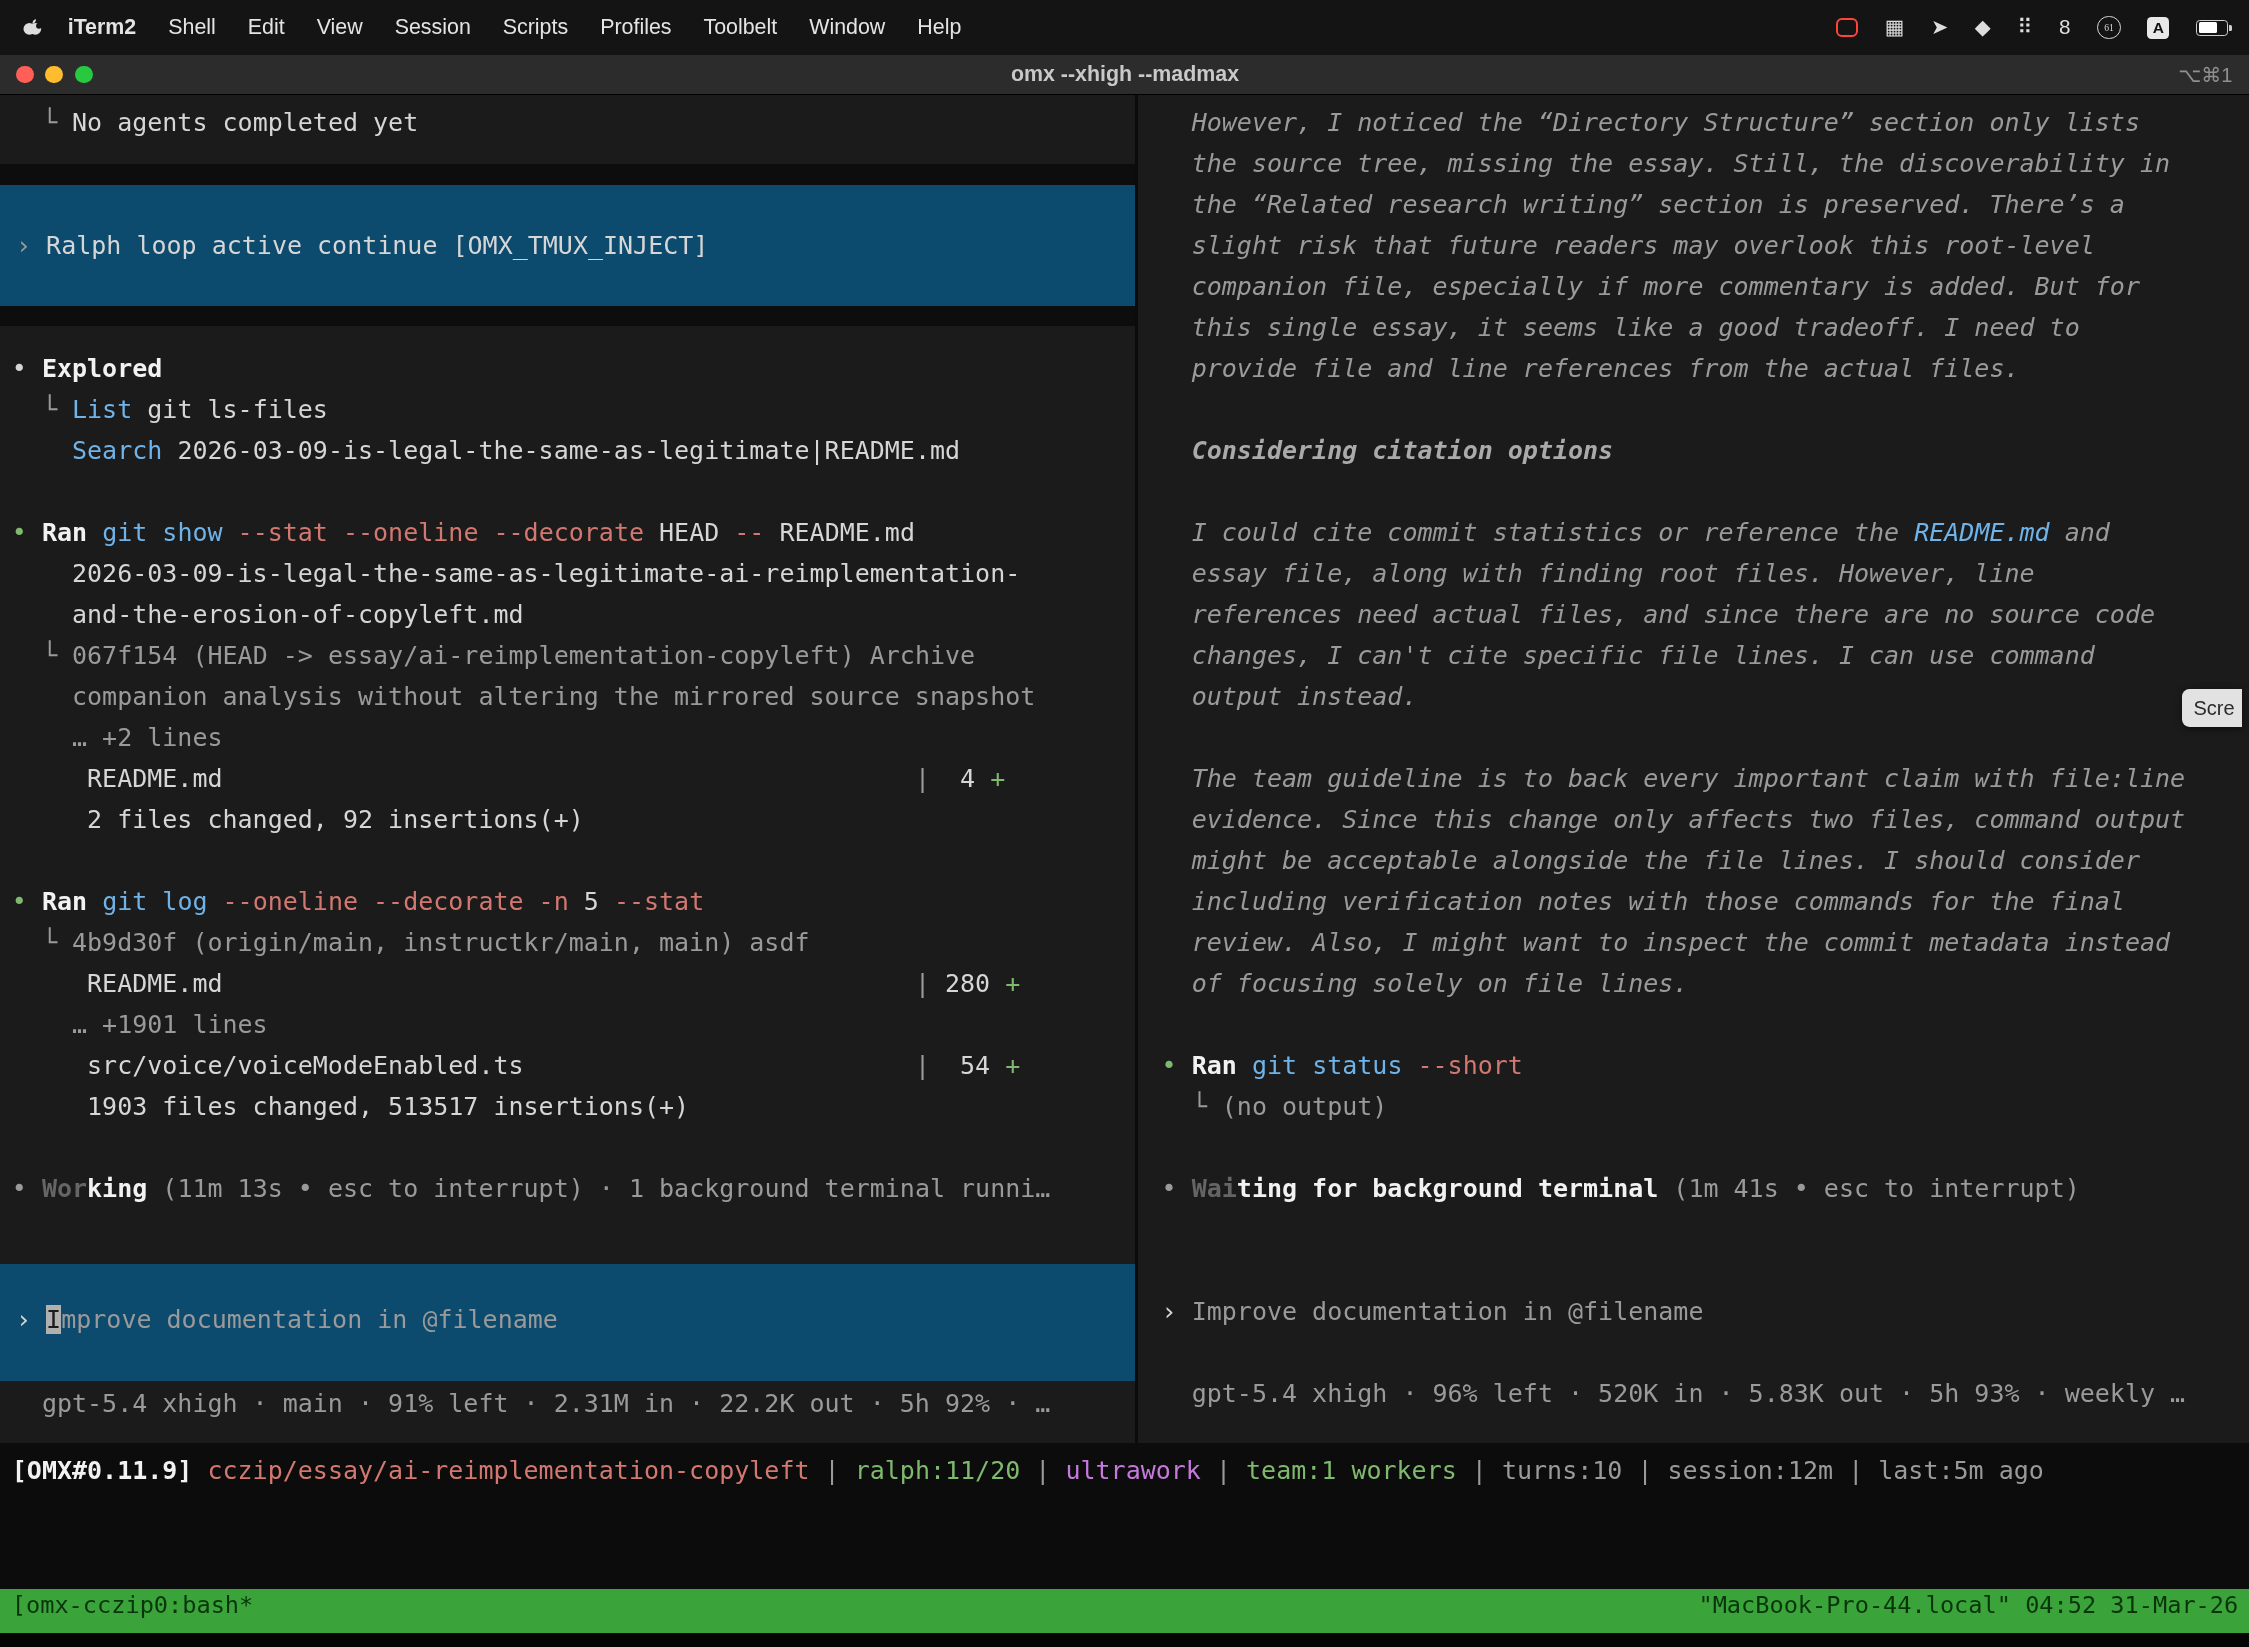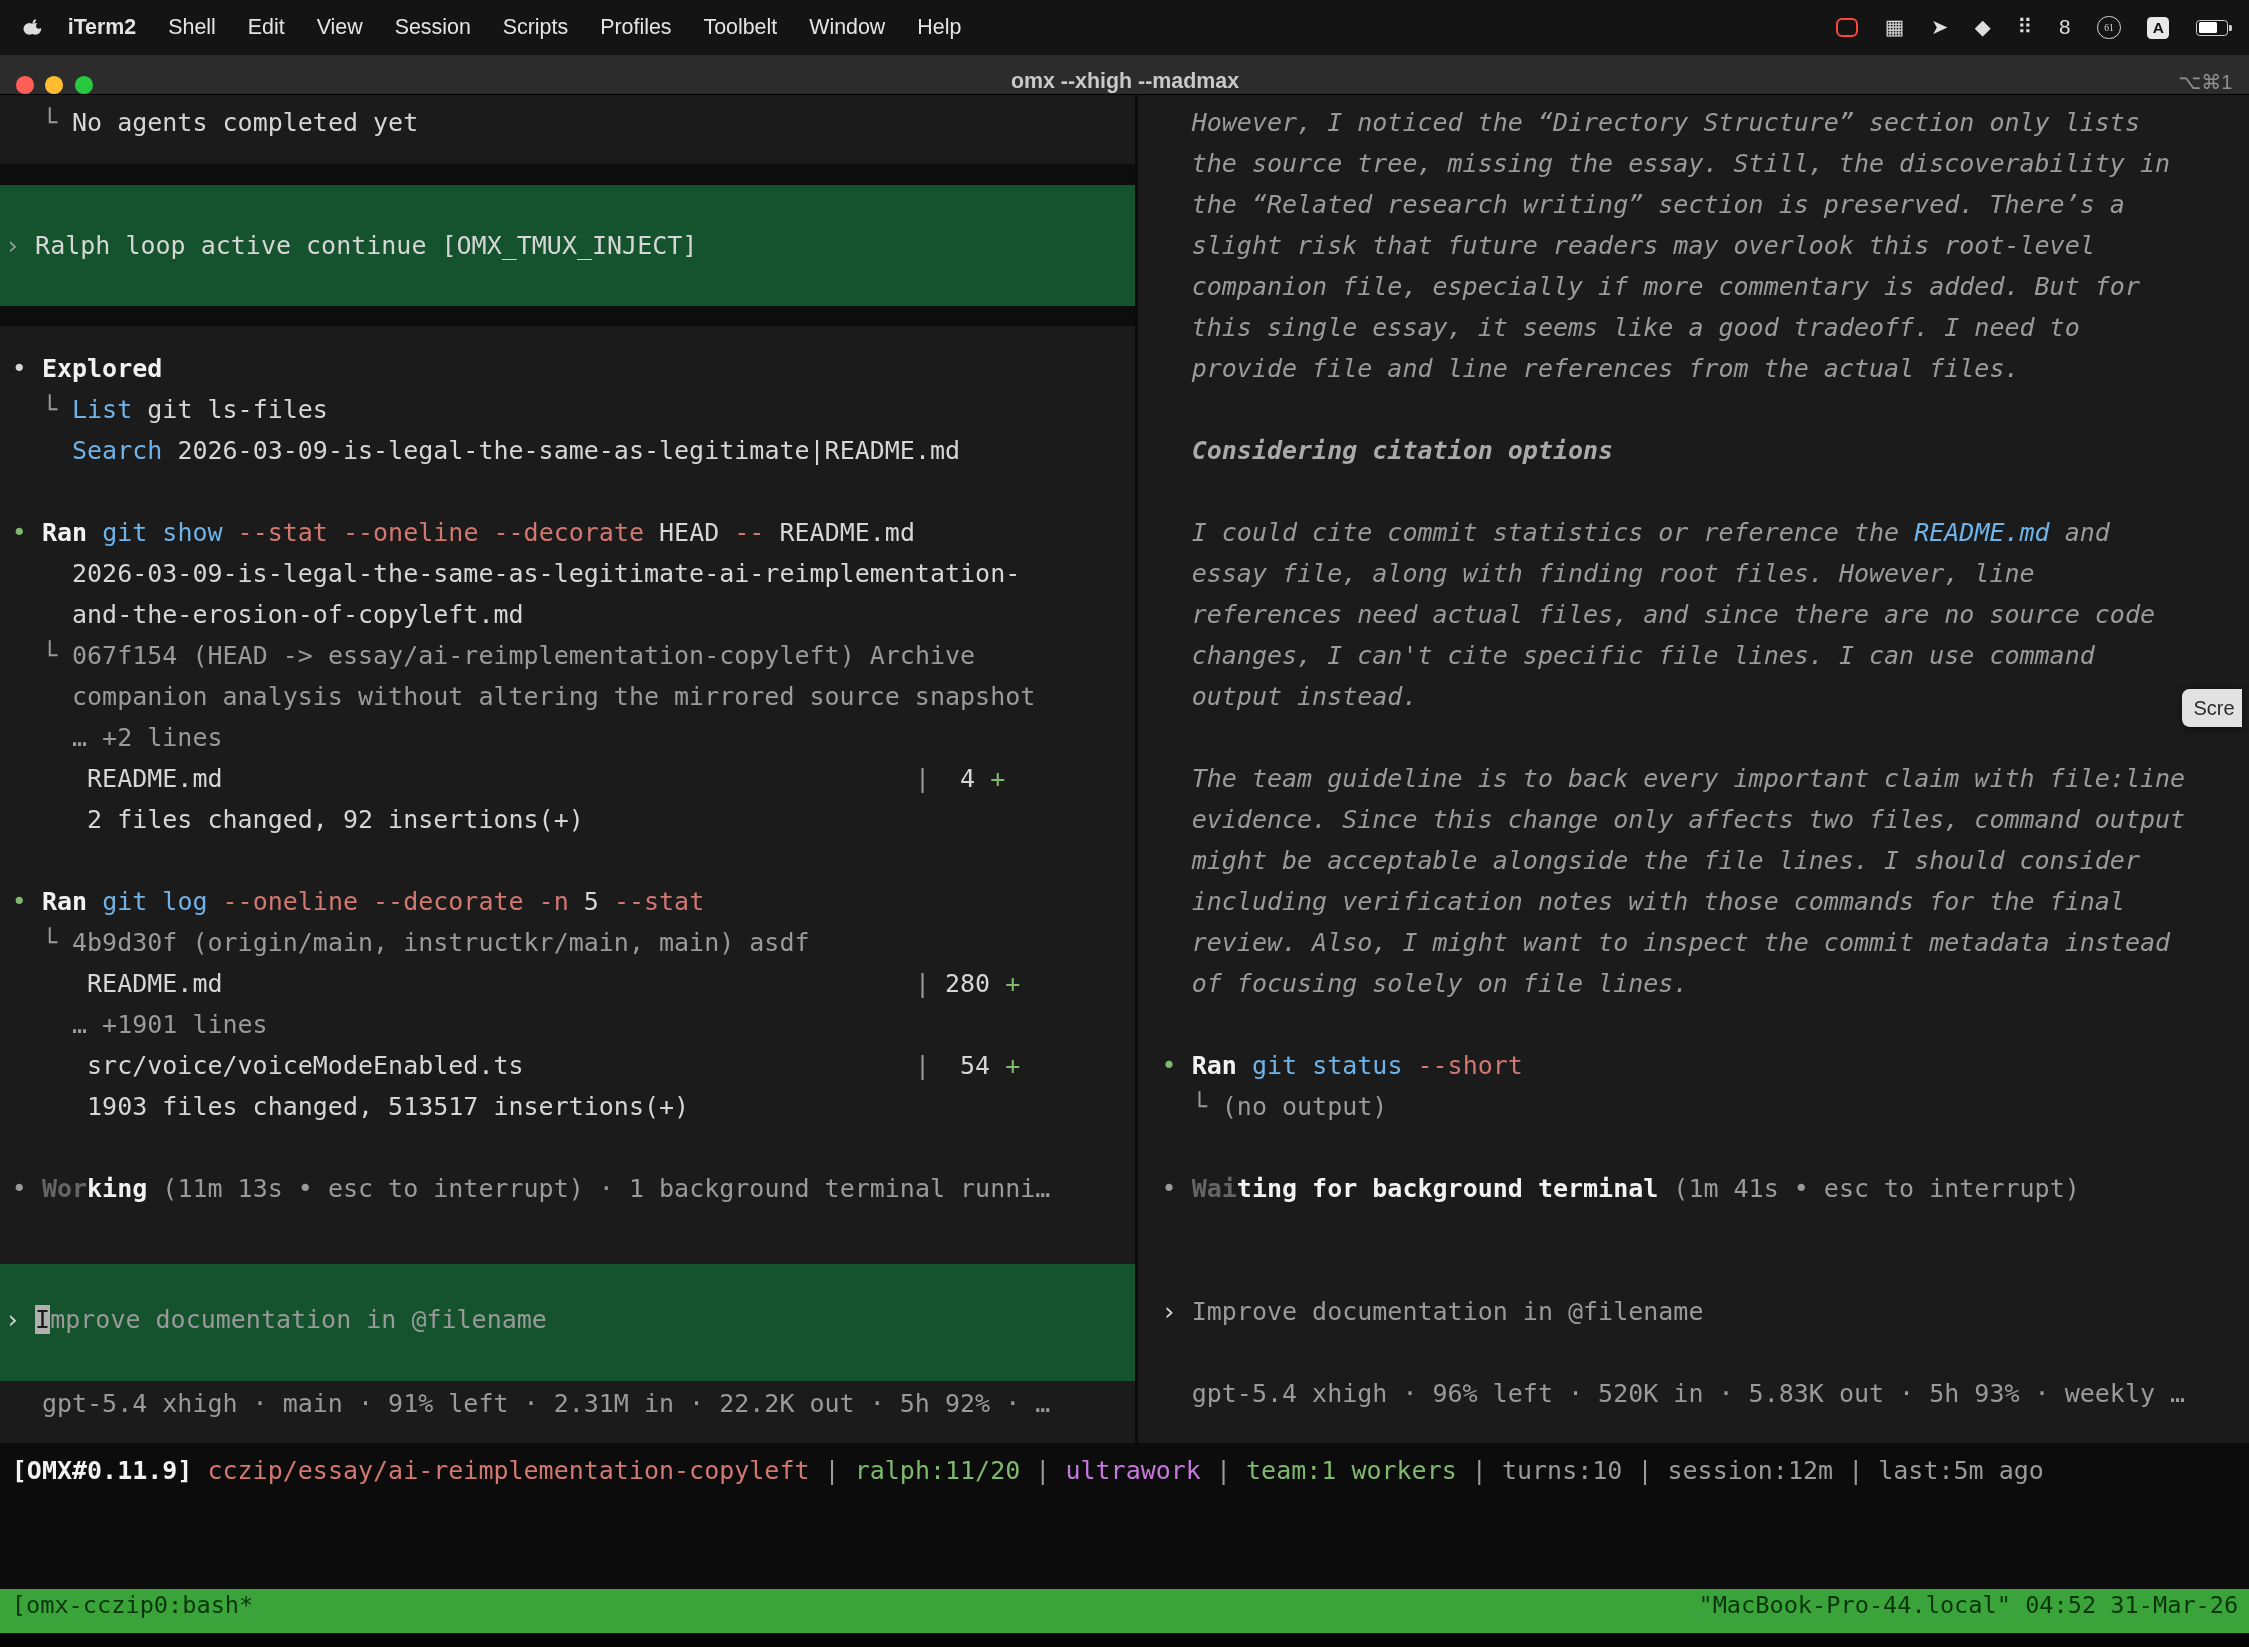--- a/index.html
+++ b/index.html
@@ -23,40 +23,40 @@
   .inputa { width:22px; height:22px; background:#e8e8e8; color:#111; border-radius:4.4px;
             font-size:15.5px; font-weight:bold; display:flex; align-items:center; justify-content:center; }
   .battery { width:32px; height:16px; border:1.5px solid #cfcfcf; border-radius:3.7px;
              position:relative; padding:1.5px; }
   .battery .fill { display:block; height:100%; width:70%; background:#fff; border-radius:1.5px; }
   .battery:after { content:""; position:absolute; right:-5.2px; top:4.4px; width:3px; height:5.9px;
                    background:#cfcfcf; border-radius:0 1.5px 1.5px 0; }
 
   
   .title-bar { height:40px; background:#2c2c2c; border-bottom:0.7px solid #000;
-               display:flex; align-items:flex-end; position:relative;
+               display:flex; align-items:center; position:relative;
                font-family:"Liberation Sans", sans-serif; }
   .traffic { display:flex; gap:11.8px; padding-left:16px; }
   .tl { width:17.7px; height:17.7px; border-radius:50%; display:inline-block; }
   .tl.red { background:#ff5f57; } .tl.yellow { background:#febc2e; } .tl.green { background:#28c840; }
   .title { position:absolute; left:0; right:0; text-align:center; color:#c9c9c9;
            font-size:21.4px; font-weight:bold; pointer-events:none; }
   .shortcut { margin-left:auto; padding-right:17.7px; color:#8f8f8f; font-size:20px; }
 
   
   .panes { display:flex; height:1348px; }
   .pane { background:#1b1b1b; overflow:hidden; }
   .pane.left { width:1135px; display:flex; flex-direction:column; }
   .divider { width:3px; background:#0b0b0b; }
   .pane.right { flex:1; padding-top:6.6px; padding-left:11.8px; }
 
   .sec { padding-left:11.8px; }
   .sec.notice { height:69px; padding-top:6.6px; background:#1b1b1b; }
   .gap { height:20.7px; background:#0d0d0d; }
-  .panel { background:#14532d; padding-left:5px; }
+  .panel { background:#0c4a6e; padding-left:16px; }
   .panel.prompt { height:121px; padding-top:40px; }
   .sec.transcript { height:938px; padding-top:22px; background:#1b1b1b; }
   .panel.input { height:117px; padding-top:35px; }
   .sec.statusline { height:61px; padding-top:1.5px; background:#1b1b1b; }
 
   .tline { white-space:pre; height:41px; line-height:41px; font-size:25px; color:#d6d6d6; }
 
   
   .s-fg { color:#d6d6d6; }
   .s-dim { color:#9a9a9a; }

